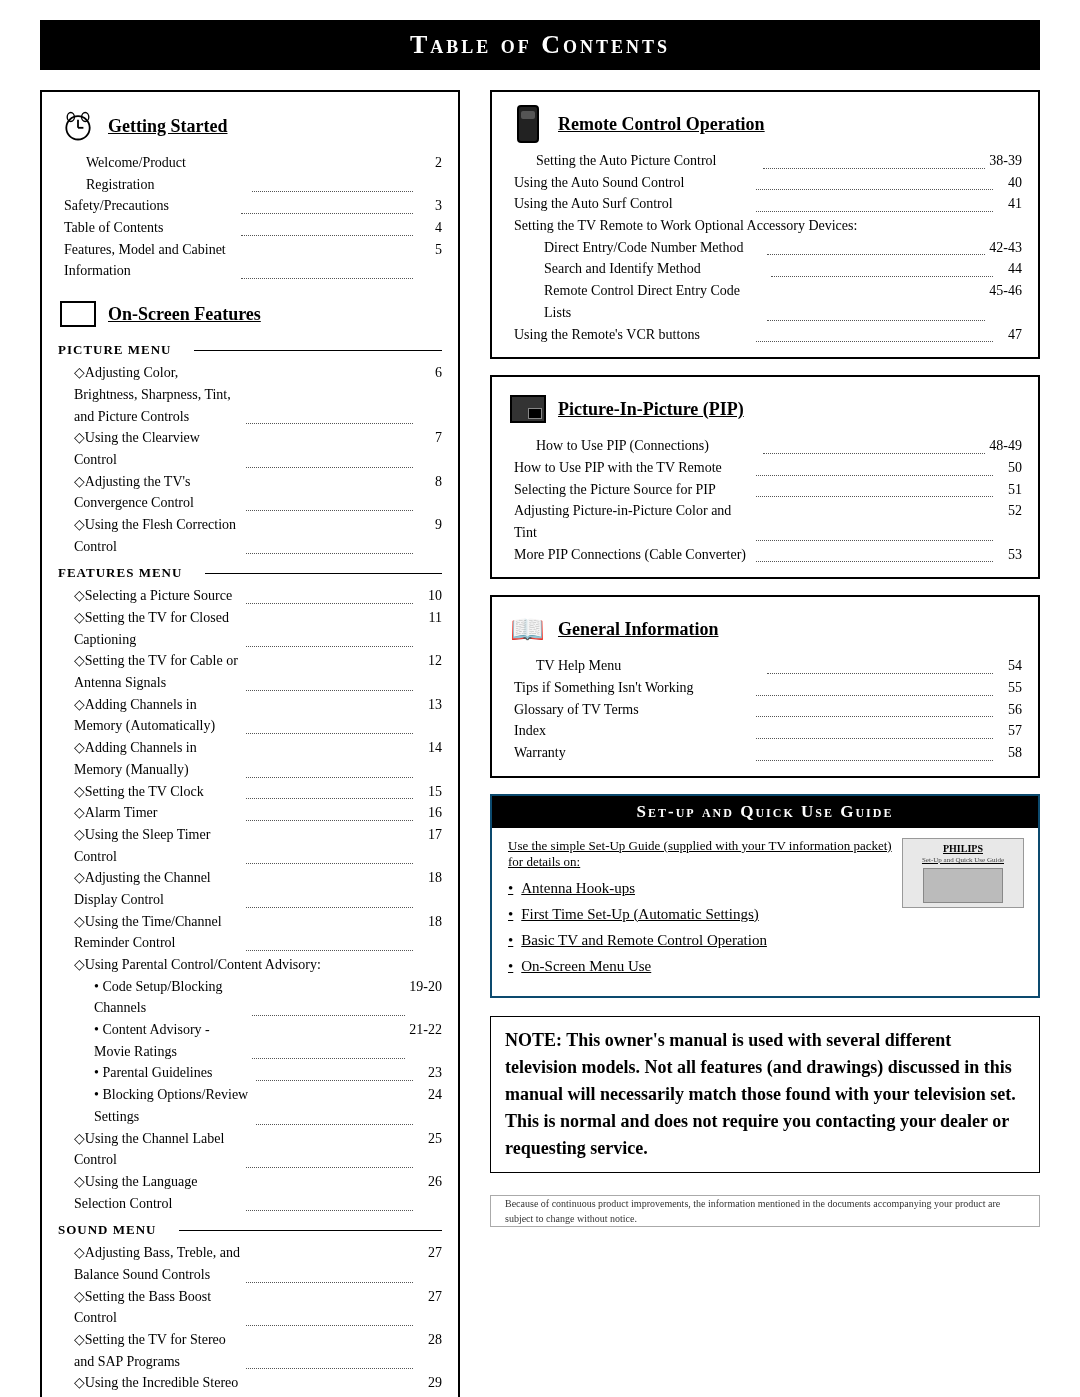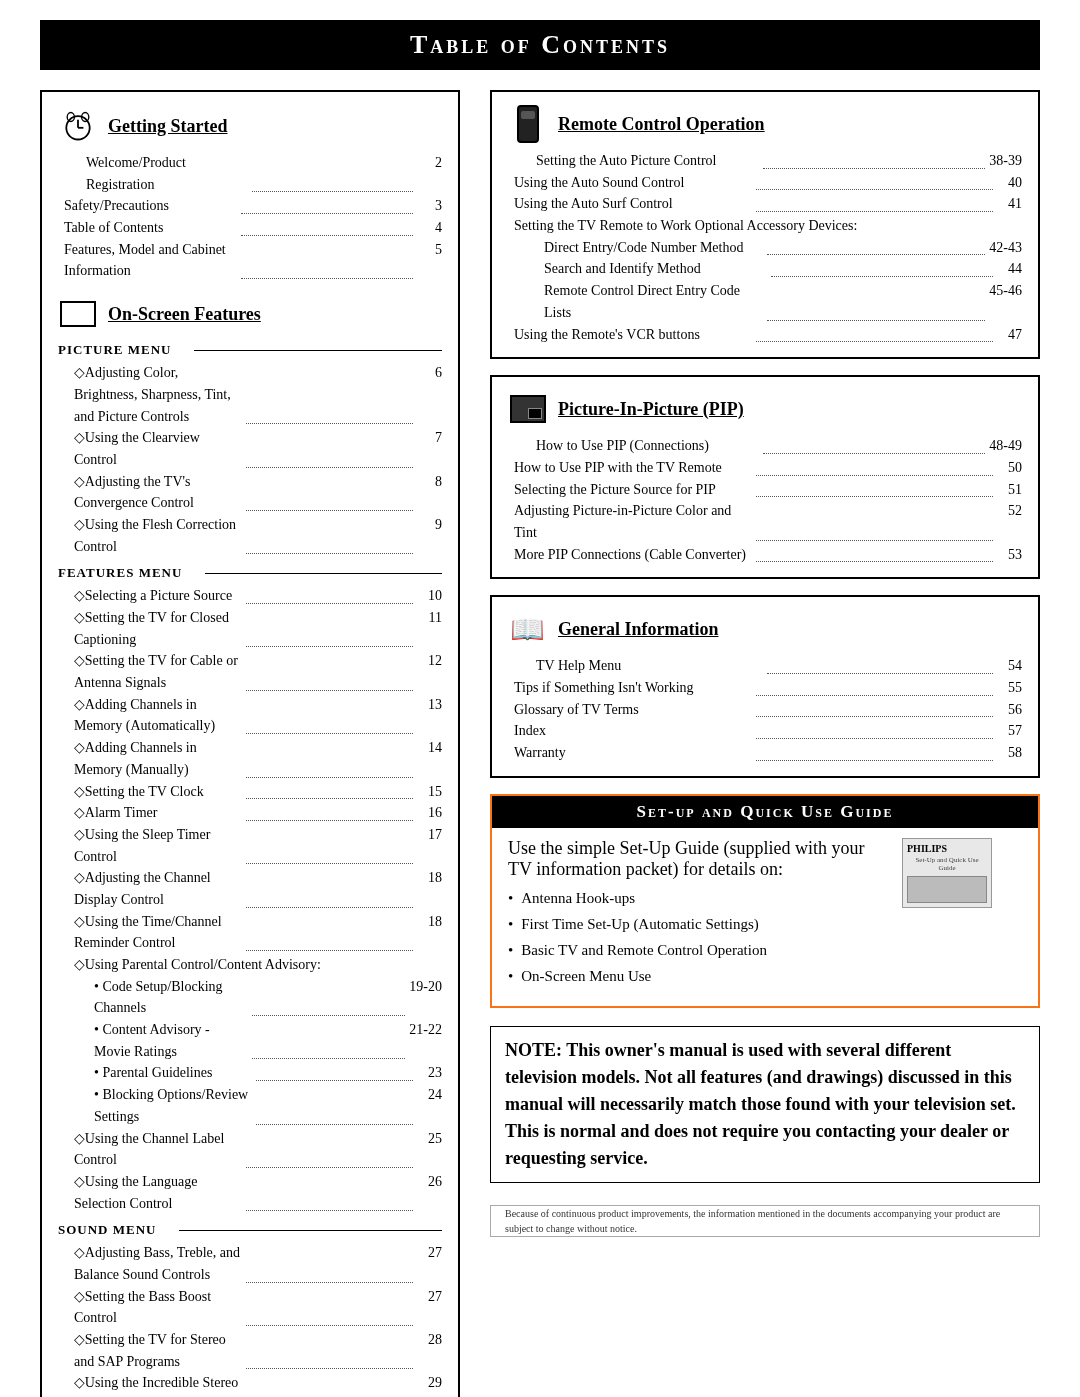--- a/index.html
+++ b/index.html
@@ -132,22 +132,23 @@
     }
 
     
     .right-box {
       border: 2px solid #000;
       padding: 12px 16px;
     }
 
     
     .setup-box {
-      border: 2px solid #f97316;
+      border: 2px solid #0c4a6e;
       padding: 14px 16px;
+      text-decoration: underline;
     }
 
     .setup-title {
       background: #000;
       color: #fff;
       text-align: center;
       font-size: 17px;
       font-weight: bold;
       letter-spacing: 2px;
       font-variant: small-caps;
@@ -168,25 +169,25 @@
       width: 120px;
       flex-shrink: 0;
       display: flex;
       flex-direction: column;
       gap: 4px;
     }
 
     .philips-thumb {
       border: 1px solid #999;
       background: #e8e8e8;
-      width: 90px;
+      width: 122px;
       height: 70px;
       display: flex;
       flex-direction: column;
-      align-items: flex-start;
+      align-items: center;
       justify-content: center;
       font-size: 8px;
       color: #555;
       padding: 4px;
     }
 
     .philips-brand {
       font-weight: bold;
       font-size: 10px;
       color: #000;
@@ -613,21 +614,21 @@
             <span class="dots"></span>
             <span class="page">58</span>
           </div>
         </div>
       </div>
 
       <div class="setup-box">
         <div class="setup-title">Set-up and Quick Use Guide</div>
         <div class="setup-content">
           <div class="setup-text">
-            <p style="font-size:18px; margin-bottom:8px;">Use the simple Set-Up Guide (supplied with your TV information packet) for details on:</p>
+            <p style="font-size:13px; margin-bottom:8px;">Use the simple Set-Up Guide (supplied with your TV information packet) for details on:</p>
             <div class="bullet-item">
               <span>•</span>
               <span>Antenna Hook-ups</span>
             </div>
             <div class="bullet-item">
               <span>•</span>
               <span>First Time Set-Up (Automatic Settings)</span>
             </div>
             <div class="bullet-item">
               <span>•</span>

